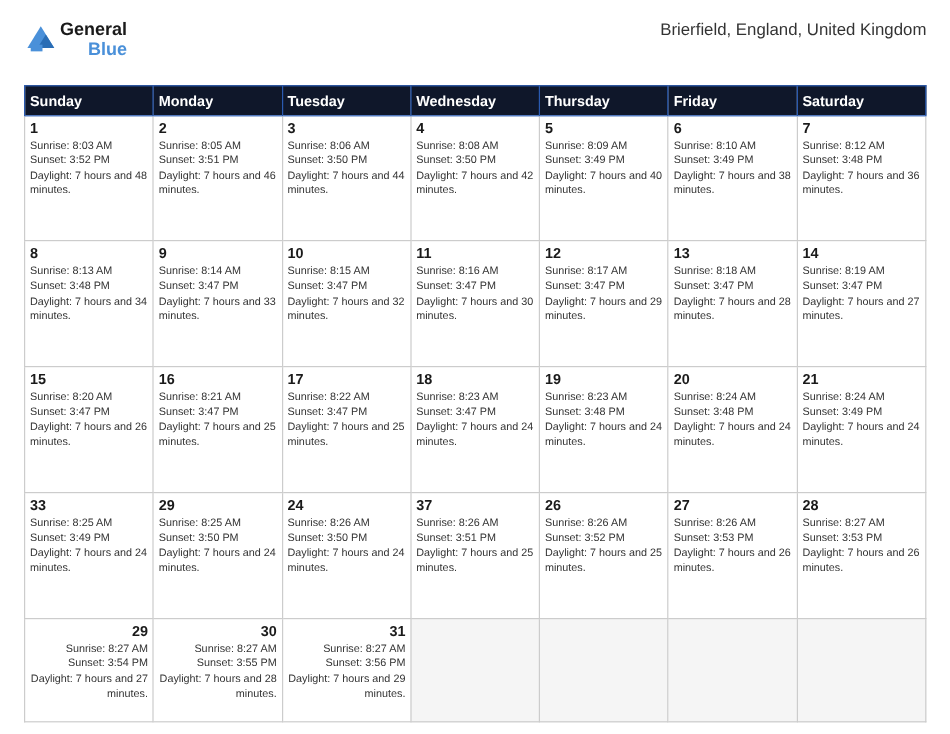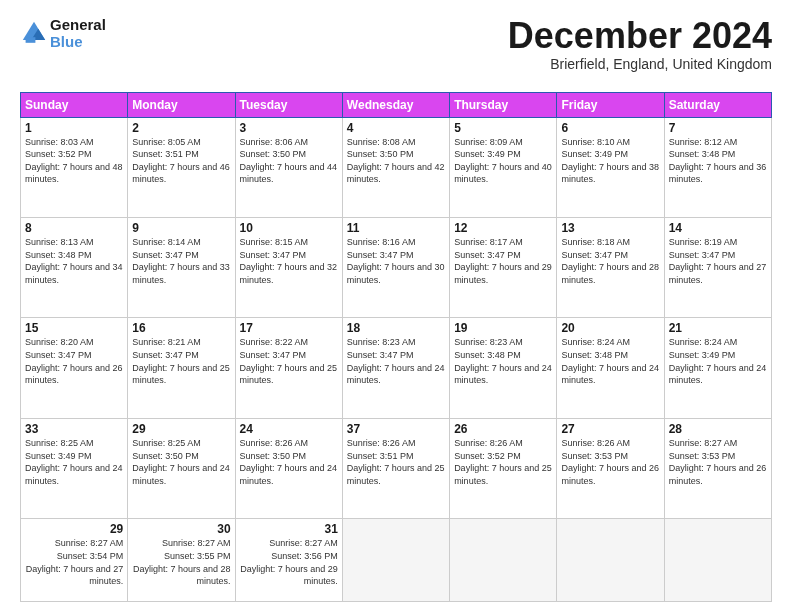--- a/index.html
+++ b/index.html
@@ -48,21 +48,21 @@
       text-align: right;
     }
     .calendar {
       flex: 1;
       border: 1px solid #ccc;
       border-collapse: collapse;
       width: 100%;
       table-layout: fixed;
     }
     .calendar th {
-      background: #d946ef;
+      background: #0f172a;
       color: #fff;
       font-size: 12px;
       font-weight: bold;
       padding: 5px 4px;
       text-align: left;
       border: 1px solid #2a5ab0;
     }
     .calendar td {
       border: 1px solid #ccc;
       vertical-align: top;
@@ -100,25 +100,24 @@
 <div class="page">
   <div class="header">
     <div class="logo">
       <svg class="logo-icon" viewBox="0 0 40 40">
         <polygon points="20,4 36,30 4,30" fill="#4a90d9"></polygon>
         <polygon points="26,14 36,30 16,30" fill="#2a6db5"></polygon>
         <rect x="8" y="26" width="14" height="8" fill="#4a90d9"></rect>
       </svg>
       <div>
         <div style="font-size:15px;font-weight:bold;color:#1a1a1a;line-height:1.15;">General</div>
-        <div style="font-size:15px;font-weight:bold;color:#4a90d9;line-height:1.15;">Blue</div>
+        <div style="font-size:15px;font-weight:bold;color:#4a90d9;line-height:1.15;text-align:right;">Blue</div>
       </div>
     </div>
     <div class="title-block">
-      <div class="month-title">December 2024</div>
       <div class="subtitle">Brierfield, England, United Kingdom</div>
     </div>
   </div>
 
   <table class="calendar">
     <thead>
       <tr>
         <th>Sunday</th>
         <th>Monday</th>
         <th>Tuesday</th>

